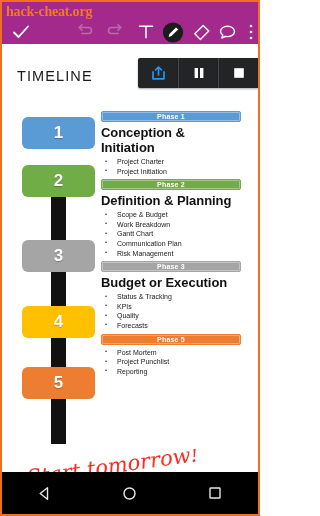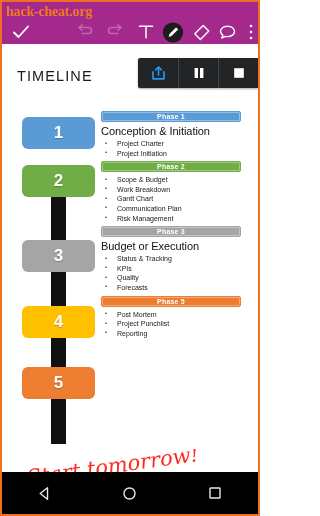--- a/index.html
+++ b/index.html
@@ -101,22 +101,22 @@
     height: 11px;
     border-radius: 2px;
     display: flex; align-items: center; justify-content: center;
     color: #ffffff;
     font-size: 7px;
     font-weight: bold;
     letter-spacing: .2px;
     margin-bottom: 3px;
   }
   .phase-title {
-    font-size: 11px;
-    font-weight: normal;
+    font-size: 13px;
+    font-weight: bold;
     color: #111111;
     margin-bottom: 2px;
     letter-spacing: -.05px;
   }
   .bullets { list-style: none; }
   .bullets li {
     position: relative;
     font-size: 7px;
     color: #1a1a1a;
     padding-left: 16px;
@@ -268,20 +268,21 @@
         <div class="phase-bar" style="background: rgb(91, 155, 213); border: 1px solid rgb(91, 155, 213); box-shadow: rgba(255, 255, 255, 0.35) 0px 0px 0px 1px inset;">Phase 1</div>
         <div class="phase-title">Conception &amp; Initiation</div>
         <ul class="bullets">
           <li>Project Charter</li>
           <li>Project Initiation</li>
         </ul>
       </div>
 
       <div class="phase">
         <div class="phase-bar" style="background: rgb(112, 173, 71); border: 1px solid rgb(112, 173, 71); box-shadow: rgba(255, 255, 255, 0.35) 0px 0px 0px 1px inset;">Phase 2</div>
+        <div class="phase-title">Definition &amp; Planning</div>
         <ul class="bullets">
           <li>Scope &amp; Budget</li>
           <li>Work Breakdown</li>
           <li>Gantt Chart</li>
           <li>Communication Plan</li>
           <li>Risk Management</li>
         </ul>
       </div>
 
       <div class="phase">

